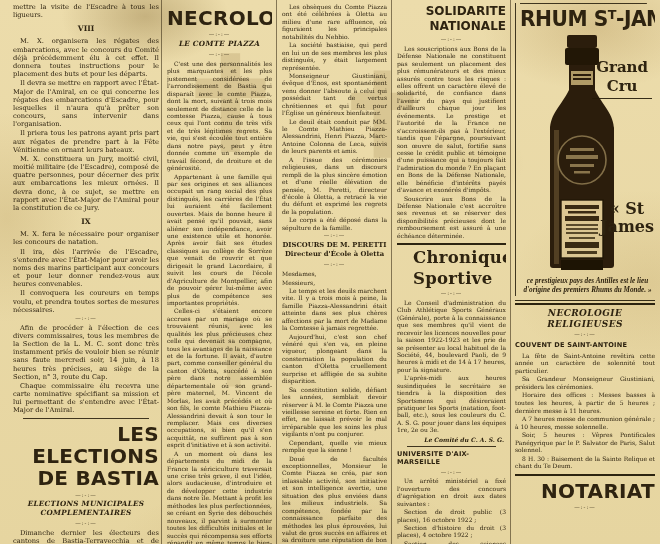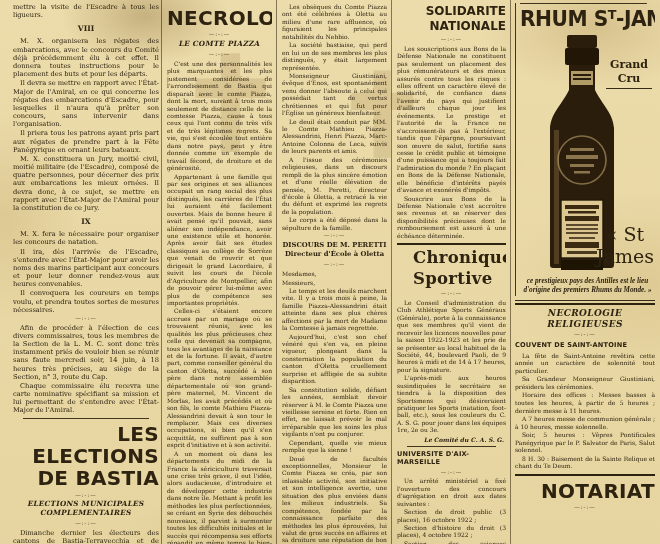--- a/index.html
+++ b/index.html
@@ -48,23 +48,23 @@
   .it-rule2{border-top:2.6px solid rgba(34,26,8,.95);margin:4px 0 3px;}
   .it-ruleD{border-top:1px solid rgba(34,26,8,.9);border-bottom:2.4px solid rgba(34,26,8,.95);height:2px;margin:4px 0 3px;}
 
   
   .ad-rum{position:relative;border-left:1.4px solid rgba(34,26,8,.85);padding-left:4px;margin-bottom:2px;}
   .rum-title{font-family:"DejaVu Sans","Liberation Sans",sans-serif;font-weight:900;font-size:21.5px;
     letter-spacing:-.5px;white-space:nowrap;transform:scaleX(.94);transform-origin:left top;
     border-top:1.4px solid rgba(34,26,8,.85);padding-top:1px;}
   .rum-body{position:relative;height:244px;}
   .bottle{position:absolute;left:16px;top:2px;}
-  .grand-cru{position:absolute;right:3px;top:26px;font-weight:bold;font-size:11px;line-height:1.25;
+  .grand-cru{position:absolute;right:3px;top:26px;font-weight:bold;font-size:15px;line-height:1.25;
     text-align:center;white-space:pre-line;border-bottom:1.2px solid rgba(34,26,8,.9);padding:0 4px 2px;margin-left:12px;}
-  .st-james{position:absolute;right:1px;top:192px;font-weight:normal;font-size:19px;line-height:1.15;
+  .st-james{position:absolute;right:1px;top:168px;font-weight:bold;font-size:16px;line-height:1.15;
     white-space:pre-line;text-align:center;}
   .rum-slogan{font-weight:bold;font-style:italic;font-size:7.2px;line-height:1.3;text-align:center;margin-top:1px;font-family:Liberation Serif, serif;}
 </style>
 </head>
 <body>
 
 <div class="page">
 
   <div class="ghost-cross" style="left:176px;top:28px;font-size:130px;">✝</div>
   <div class="ghost-cross" style="left:334px;top:48px;font-size:115px;">✝</div>
@@ -73,21 +73,21 @@
   <div class="vrule" style="left:161px;"></div>
   <div class="vrule" style="left:276px;"></div>
   <div class="vrule" style="left:391px;"></div>
   <div class="vrule" style="left:510px;"></div>
 
   <div class="col" id="col1">
       <div class="it-pn">mettre la visite de l'Escadre à tous les ligueurs.</div>
       <div class="it-hnum">VIII</div>
       <div class="it-p">M. X. organisera les régates des embarcations, avec le concours du Comité déjà précédemment élu à cet effet. Il donnera toutes instructions pour le placement des buts et pour les départs.</div>
       <div class="it-p">Il devra se mettre en rapport avec l'État-Major de l'Amiral, en ce qui concerne les régates des embarcations d'Escadre, pour lesquelles il n'aura qu'à prêter son concours, sans intervenir dans l'organisation.</div>
-      <div class="it-p">Il priera tous les patrons ayant pris part aux régates de prendre part à la Fête Panégyrique en ornant leurs bateaux.</div>
+      <div class="it-p">Il priera tous les patrons ayant pris part aux régates de prendre part à la Fête Vénitienne en ornant leurs bateaux.</div>
       <div class="it-p">M. X. constituera un Jury, moitié civil, moitié militaire (de l'Escadre), composé de quatre personnes, pour décerner des prix aux embarcations les mieux ornées. Il devra donc, à ce sujet, se mettre en rapport avec l'État-Major de l'Amiral pour la constitution de ce Jury.</div>
       <div class="it-hnum">IX</div>
       <div class="it-p">M. X. fera le nécessaire pour organiser les concours de natation.</div>
       <div class="it-p">Il ira, dès l'arrivée de l'Escadre, s'entendre avec l'État-Major pour avoir les noms des marins participant aux concours et pour leur donner rendez-vous aux heures convenables.</div>
       <div class="it-p">Il convoquera les coureurs en temps voulu, et prendra toutes sortes de mesures nécessaires.</div>
       <div class="it-orn">—:-:—</div>
       <div class="it-p">Afin de procéder à l'élection de ces divers commissaires, tous les membres de la Section de la L. M. C. sont donc très instamment priés de vouloir bien se réunir sans faute mercredi soir, 14 juin, à 18 heures très précises, au siège de la Section, n° 3, route du Cap.</div>
       <div class="it-p">Chaque commissaire élu recevra une carte nominative spécifiant sa mission et lui permettant de s'entendre avec l'État-Major de l'Amiral.</div>
       <div class="it-rule"></div>
       <div class="it-hbig">LES ELECTIONS

